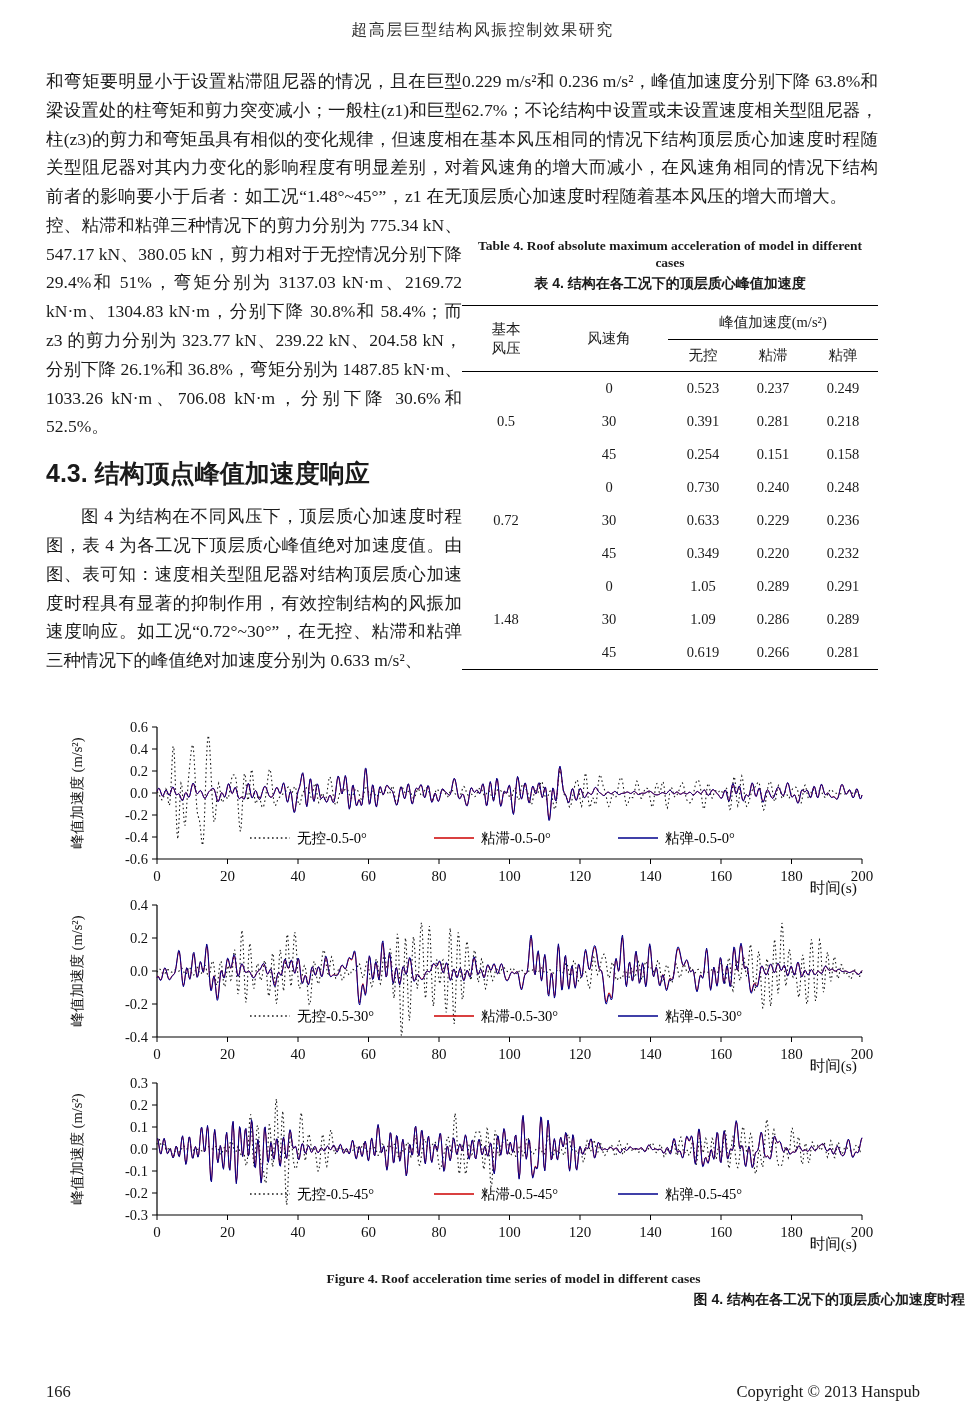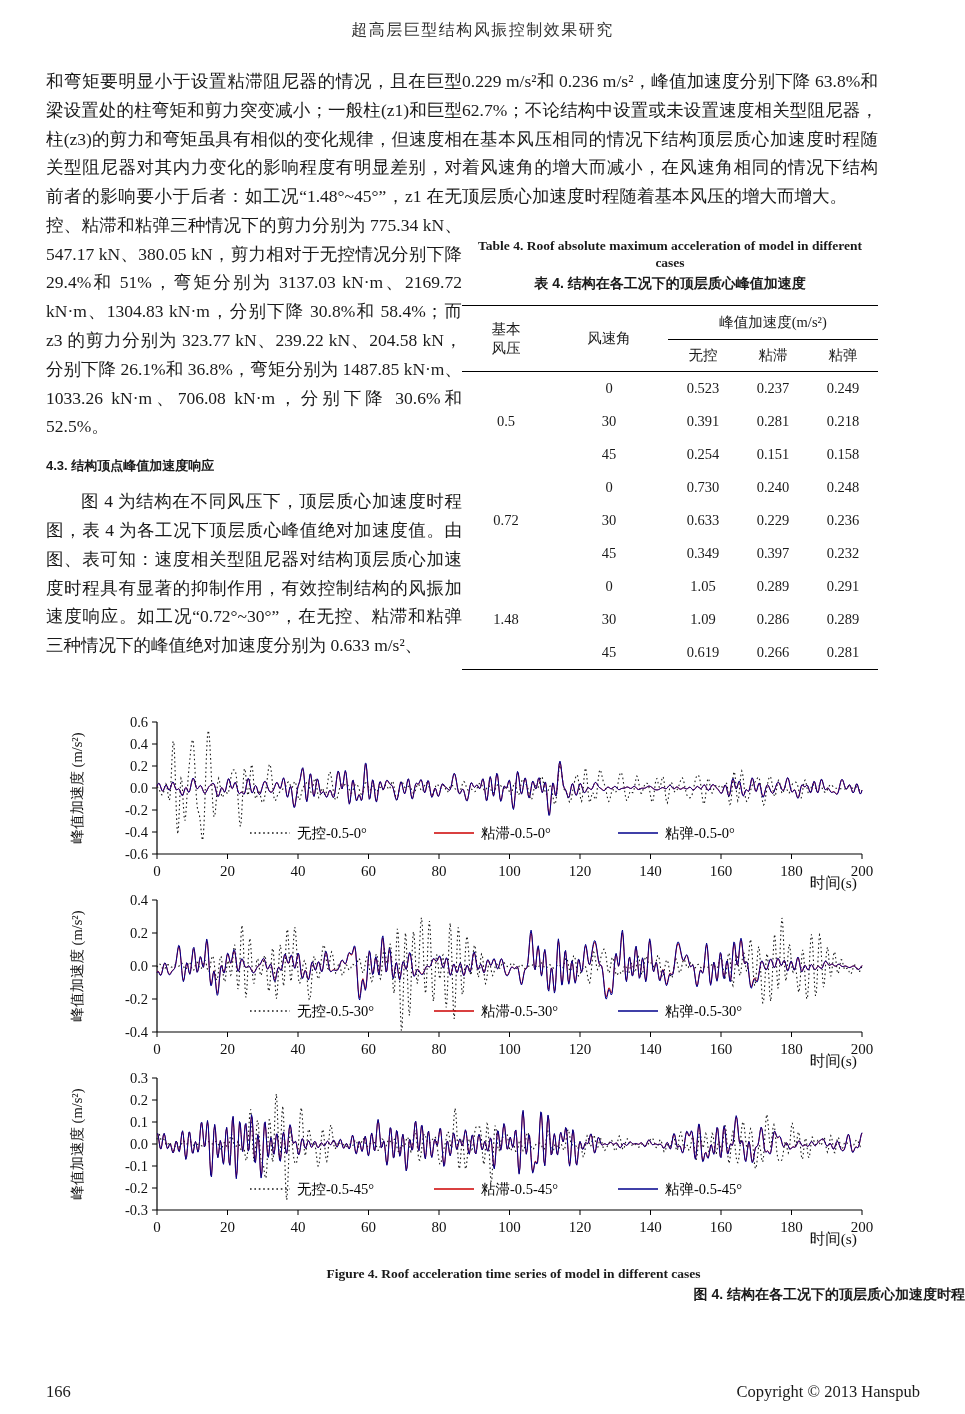--- a/index.html
+++ b/index.html
@@ -8,21 +8,21 @@
   .page { position:relative; width:965px; height:1414px; background:#fff; overflow:hidden; }
 
   .header-title { text-align:center; padding-top:20px; font-size:16px; color:#333; letter-spacing:1.5px; }
 
   .columns { display:flex; padding:26px 45px 0 46px; }
   .col { width:416px; }
 
   p.body-text { font-size:17.5px; line-height:1.645; text-align:justify; }
   p.first-indent { text-indent:2em; }
 
-  h3.section-heading { font-family:"Liberation Sans","DejaVu Sans",sans-serif; font-size:13px; font-weight:700; margin:16px 0 12px 0; }
+  h3.section-heading { font-family:"Liberation Sans","DejaVu Sans",sans-serif; font-size:25px; font-weight:700; margin:16px 0 12px 0; }
 
   .caption-en { font-weight:700; font-size:13.5px; text-align:center; line-height:1.3; margin-top:26px; }
   .caption-cn { font-family:"Liberation Sans","DejaVu Sans",sans-serif; font-weight:700; font-size:14px; text-align:center; margin-top:3px; }
 
   table.data-table { width:100%; border-collapse:collapse; margin-top:12px; font-size:14.5px;
     border-top:1.5px solid #000; border-bottom:1.5px solid #000; }
   table.data-table th, table.data-table td { font-weight:normal; text-align:center; vertical-align:middle; }
   th.col-pressure { white-space:pre-line; width:88px; border-bottom:1px solid #000; padding:12px 2px; }
   th.col-angle { width:118px; border-bottom:1px solid #000; padding:16px 2px; }
   th.group-header { border-bottom:1px solid #000; padding:7px 2px; }
@@ -102,21 +102,21 @@
             </tr>
             <tr>
               <td>30</td>
               <td>0.633</td>
               <td>0.229</td>
               <td>0.236</td>
             </tr>
             <tr>
               <td>45</td>
               <td>0.349</td>
-              <td>0.397</td>
+              <td>0.220</td>
               <td>0.232</td>
             </tr>
             <tr>
               <td rowspan="3">1.48</td>
               <td>0</td>
               <td>1.05</td>
               <td>0.289</td>
               <td>0.291</td>
             </tr>
             <tr>

